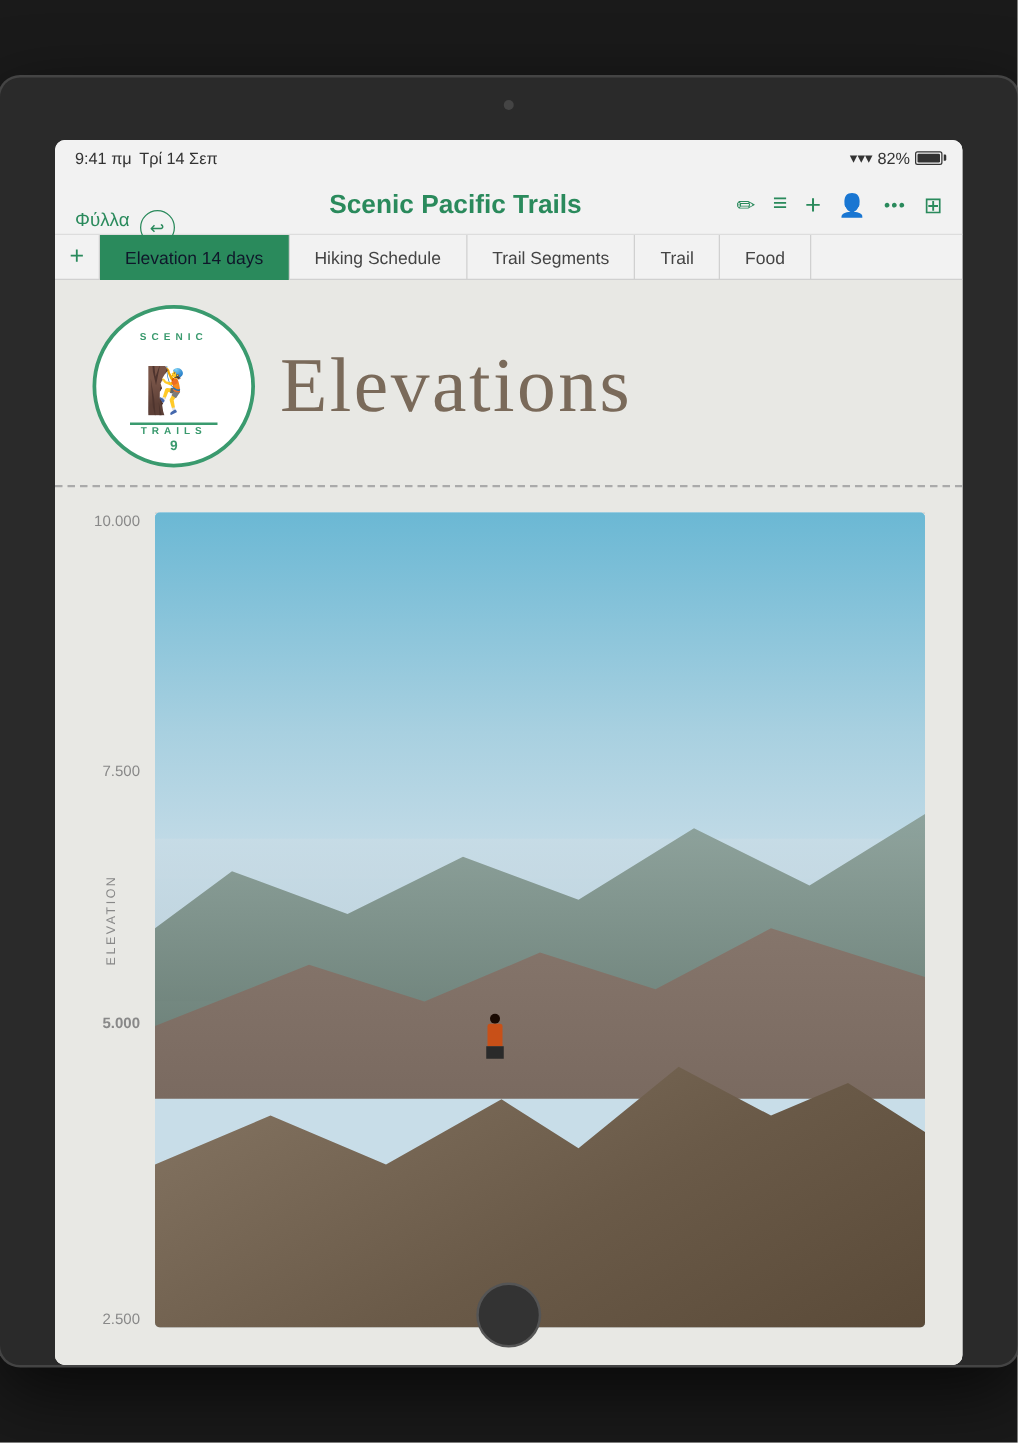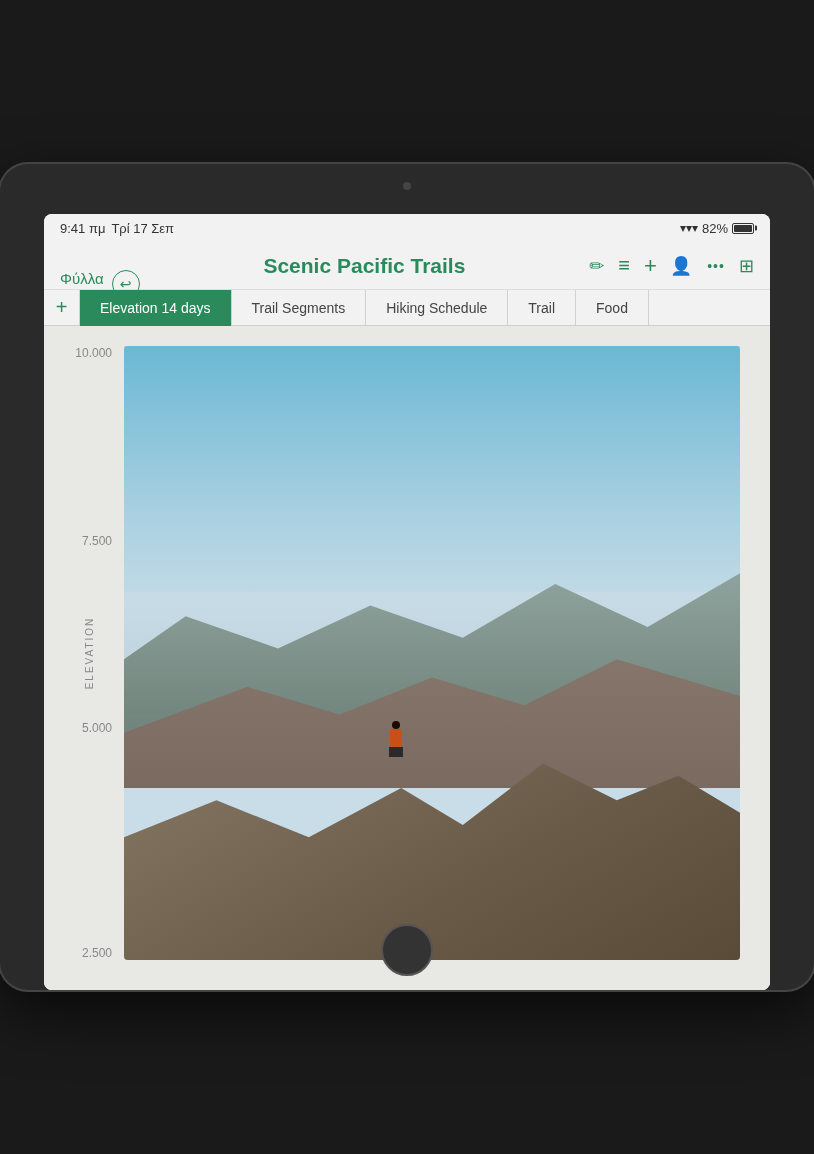--- a/index.html
+++ b/index.html
@@ -8,23 +8,23 @@
       background: #1a1a1a;
       display: flex;
       justify-content: center;
       align-items: center;
       min-height: 100vh;
       font-family: -apple-system, 'Helvetica Neue', sans-serif;
     }
 
     .ipad-frame {
       width: 814px;
-      height: 826px;
+      height: 1030px;
       background: #2a2a2a;
-      border-radius: 28px;
+      border-radius: 16px;
       position: relative;
       box-shadow: 0 0 0 2px #444, 0 20px 60px rgba(0,0,0,0.7);
       overflow: hidden;
       display: flex;
       flex-direction: column;
       align-items: center;
     }
 
     .camera-dot {
       width: 8px;
@@ -209,21 +209,21 @@
       align-items: center;
       font-size: 14px;
       color: #444;
       cursor: pointer;
       border-right: 1px solid #d0d0d0;
       white-space: nowrap;
     }
 
     .tab.active {
       background: #2a8a5c;
-      color: #ffffff;
+      color: #0f172a;
       font-weight: 500;
     }
 
     
     .content {
       flex: 1;
       display: flex;
       flex-direction: column;
       background: #f0f0ec;
       overflow: hidden;
@@ -414,21 +414,21 @@
 <body>
 
 <div class="ipad-frame">
   <div class="camera-dot"></div>
 
   <div class="screen">
 
     <div class="status-bar">
       <div class="status-left">
         <span>9:41 πμ</span>
-        <span>Τρί 17 Σεπ</span>
+        <span>Τρί 14 Σεπ</span>
       </div>
       <div class="status-right">
         <span class="wifi-icon">▾▾▾</span>
         <span>82%</span>
         <div class="battery-bar">
           <div class="battery-fill"></div>
         </div>
       </div>
     </div>
 
@@ -449,45 +449,63 @@
         <span class="toolbar-icon" style="font-size:18px;">⊞</span>
       </div>
     </div>
 
     <div class="tabs-bar">
       <div class="tab-add">+</div>
       <div class="tab active">
         <span>Elevation 14 days</span>
       </div>
       <div class="tab">
+        <span>Hiking Schedule</span>
+      </div>
+      <div class="tab">
         <span>Trail Segments</span>
-      </div>
-      <div class="tab">
-        <span>Hiking Schedule</span>
       </div>
       <div class="tab">
         <span>Trail</span>
       </div>
       <div class="tab">
         <span>Food</span>
       </div>
     </div>
 
     <div class="content">
 
+      <div class="header-section">
+
+        <div class="logo-badge">
+          <div class="logo-circle">
+            <span class="logo-text-top" style="font-size:8px; letter-spacing:4px; color:#3a9a6e; font-weight:700;">SCENIC</span>
+            <div style="display:flex; flex-direction:column; align-items:center; margin-top:18px;">
+              <div style="font-size:36px;">🧗</div>
+              <div style="width:70px; height:2px; background:#3a9a6e; margin:4px 0;"></div>
+            </div>
+            <span class="logo-text-bottom" style="font-size:8px; letter-spacing:4px; color:#3a9a6e; font-weight:700; bottom:22px;">TRAILS</span>
+            <span style="position:absolute; bottom:8px; left:50%; transform:translateX(-50%); font-size:11px; color:#3a9a6e; font-weight:700;">9</span>
+          </div>
+        </div>
+
+        <div class="elevations-title">Elevations</div>
+
+        <div class="dashed-line"></div>
+      </div>
 
       <div class="chart-container">
 
         <div class="y-axis">
           <div class="y-label-container" style="position:absolute; left:8px; top:50%; transform:translateY(-50%) rotate(-90deg); white-space:nowrap;">
             <span class="y-label-text">ELEVATION</span>
           </div>
           <div class="y-tick" style="margin-left:30px;">10.000</div>
           <div class="y-tick" style="margin-left:16px;">7.500</div>
-          <div class="y-tick" style="margin-left:30px;">5.000</div>
+          <div class="y-tick" style="margin-left:30px;font-weight:bold;">5.000</div>
           <div class="y-tick" style="margin-left:30px;margin-top:37px;">2.500</div>
         </div>
 
         <div class="chart-area">
 
           <div class="grid-line grid-line-10000"></div>
           <div class="grid-line grid-line-7500"></div>
           <div class="grid-line grid-line-5000" style="top: calc(10px + 55%);"></div>
 
           <div class="mountain-photo">

